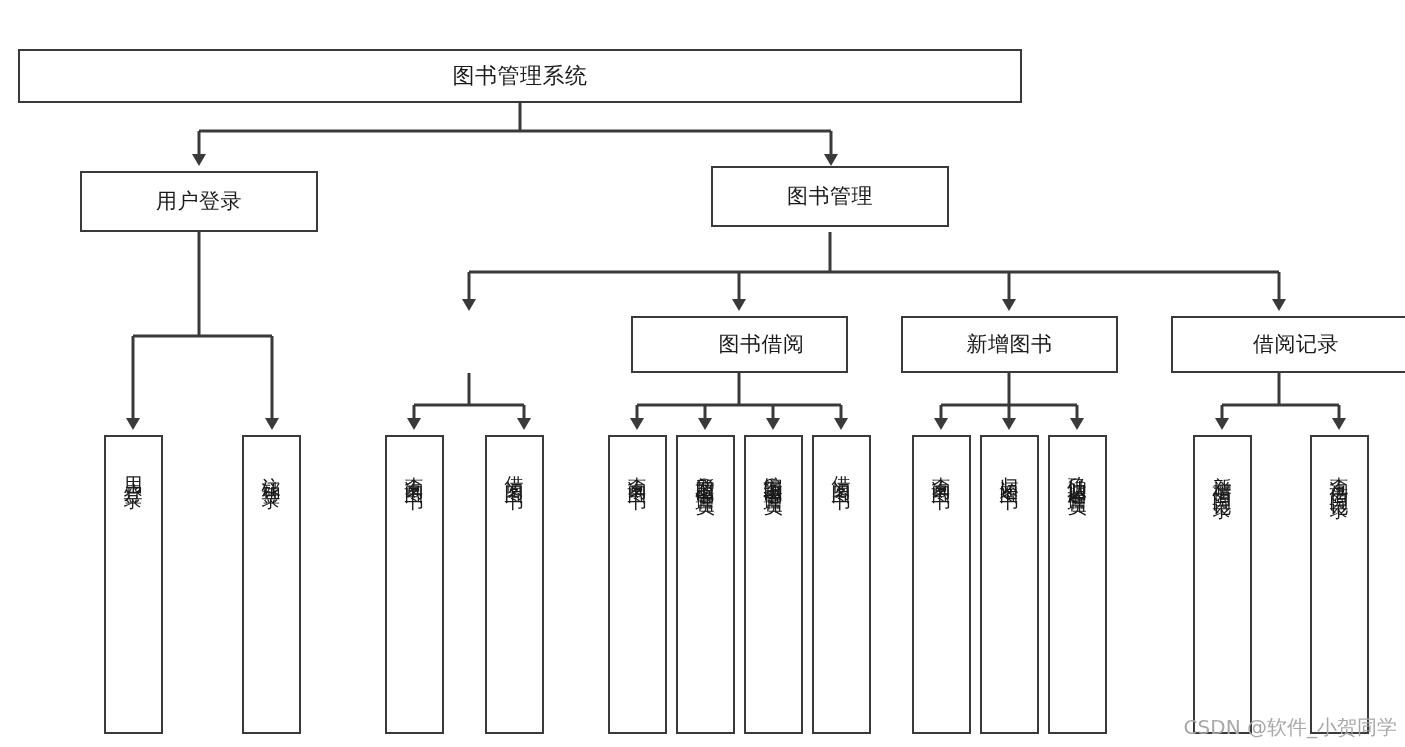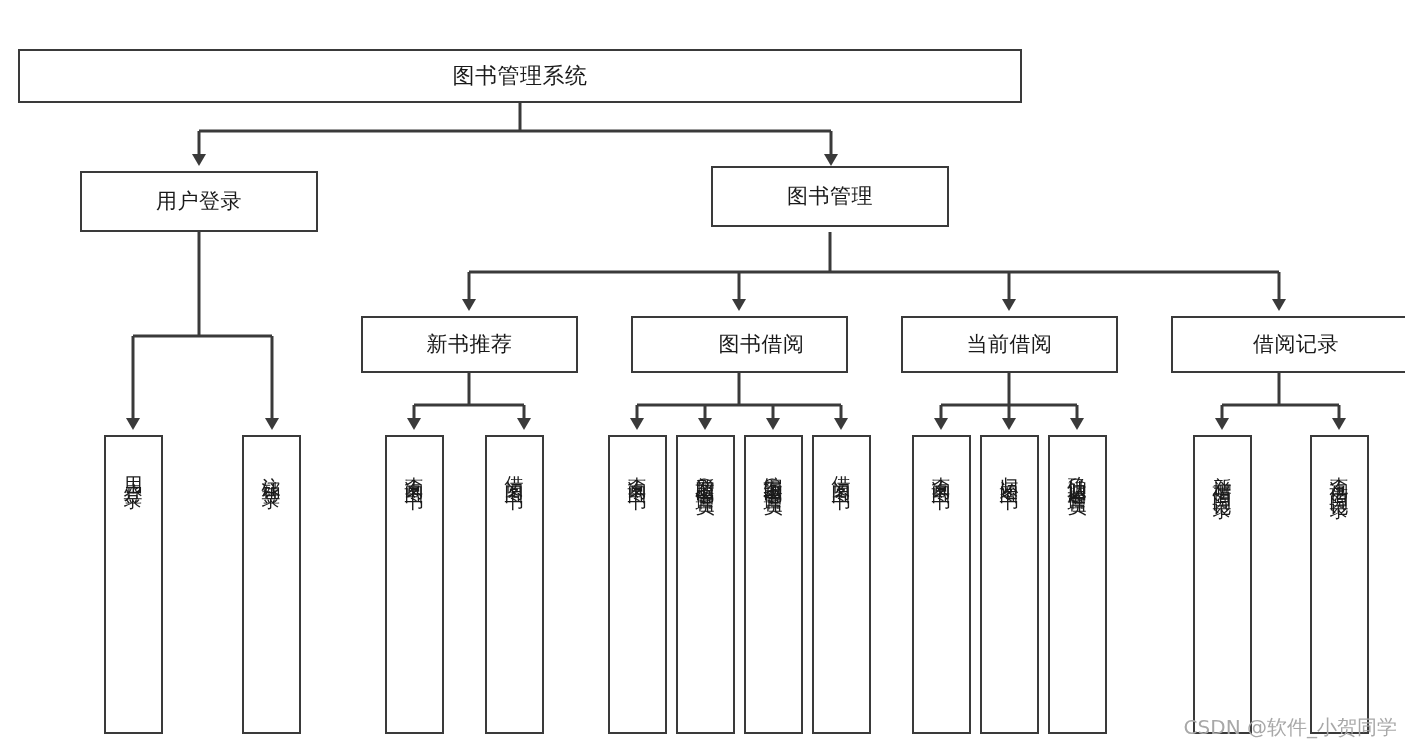--- a/index.html
+++ b/index.html
@@ -138,30 +138,27 @@
   </div>
 
   <div class="node h" style="left:80px; top:171px; width:238px; height:61px;">
     <span class="label">用户登录</span>
   </div>
 
   <div class="node h" style="left:711px; top:166px; width:238px; height:61px;">
     <span class="label">图书管理</span>
   </div>
 
-  <div class="node h" style="left:361px; top:316px; width:217px; height:57px;">
-    <span class="label">新书推荐</span>
-  </div>
 
   <div class="node h" style="left:631px; top:316px; width:217px; height:57px;padding-left:44px;">
     <span class="label">图书借阅</span>
   </div>
 
   <div class="node h" style="left:901px; top:316px; width:217px; height:57px;">
-    <span class="label">当前借阅</span>
+    <span class="label">新增图书</span>
   </div>
 
   <div class="node h" style="left:1171px; top:316px; width:250px; height:57px;">
     <span class="label">借阅记录</span>
   </div>
 
   <div class="node v" style="left:104px; top:435px; width:59px; height:299px;">
     <span class="label">用户登录</span>
   </div>
 

